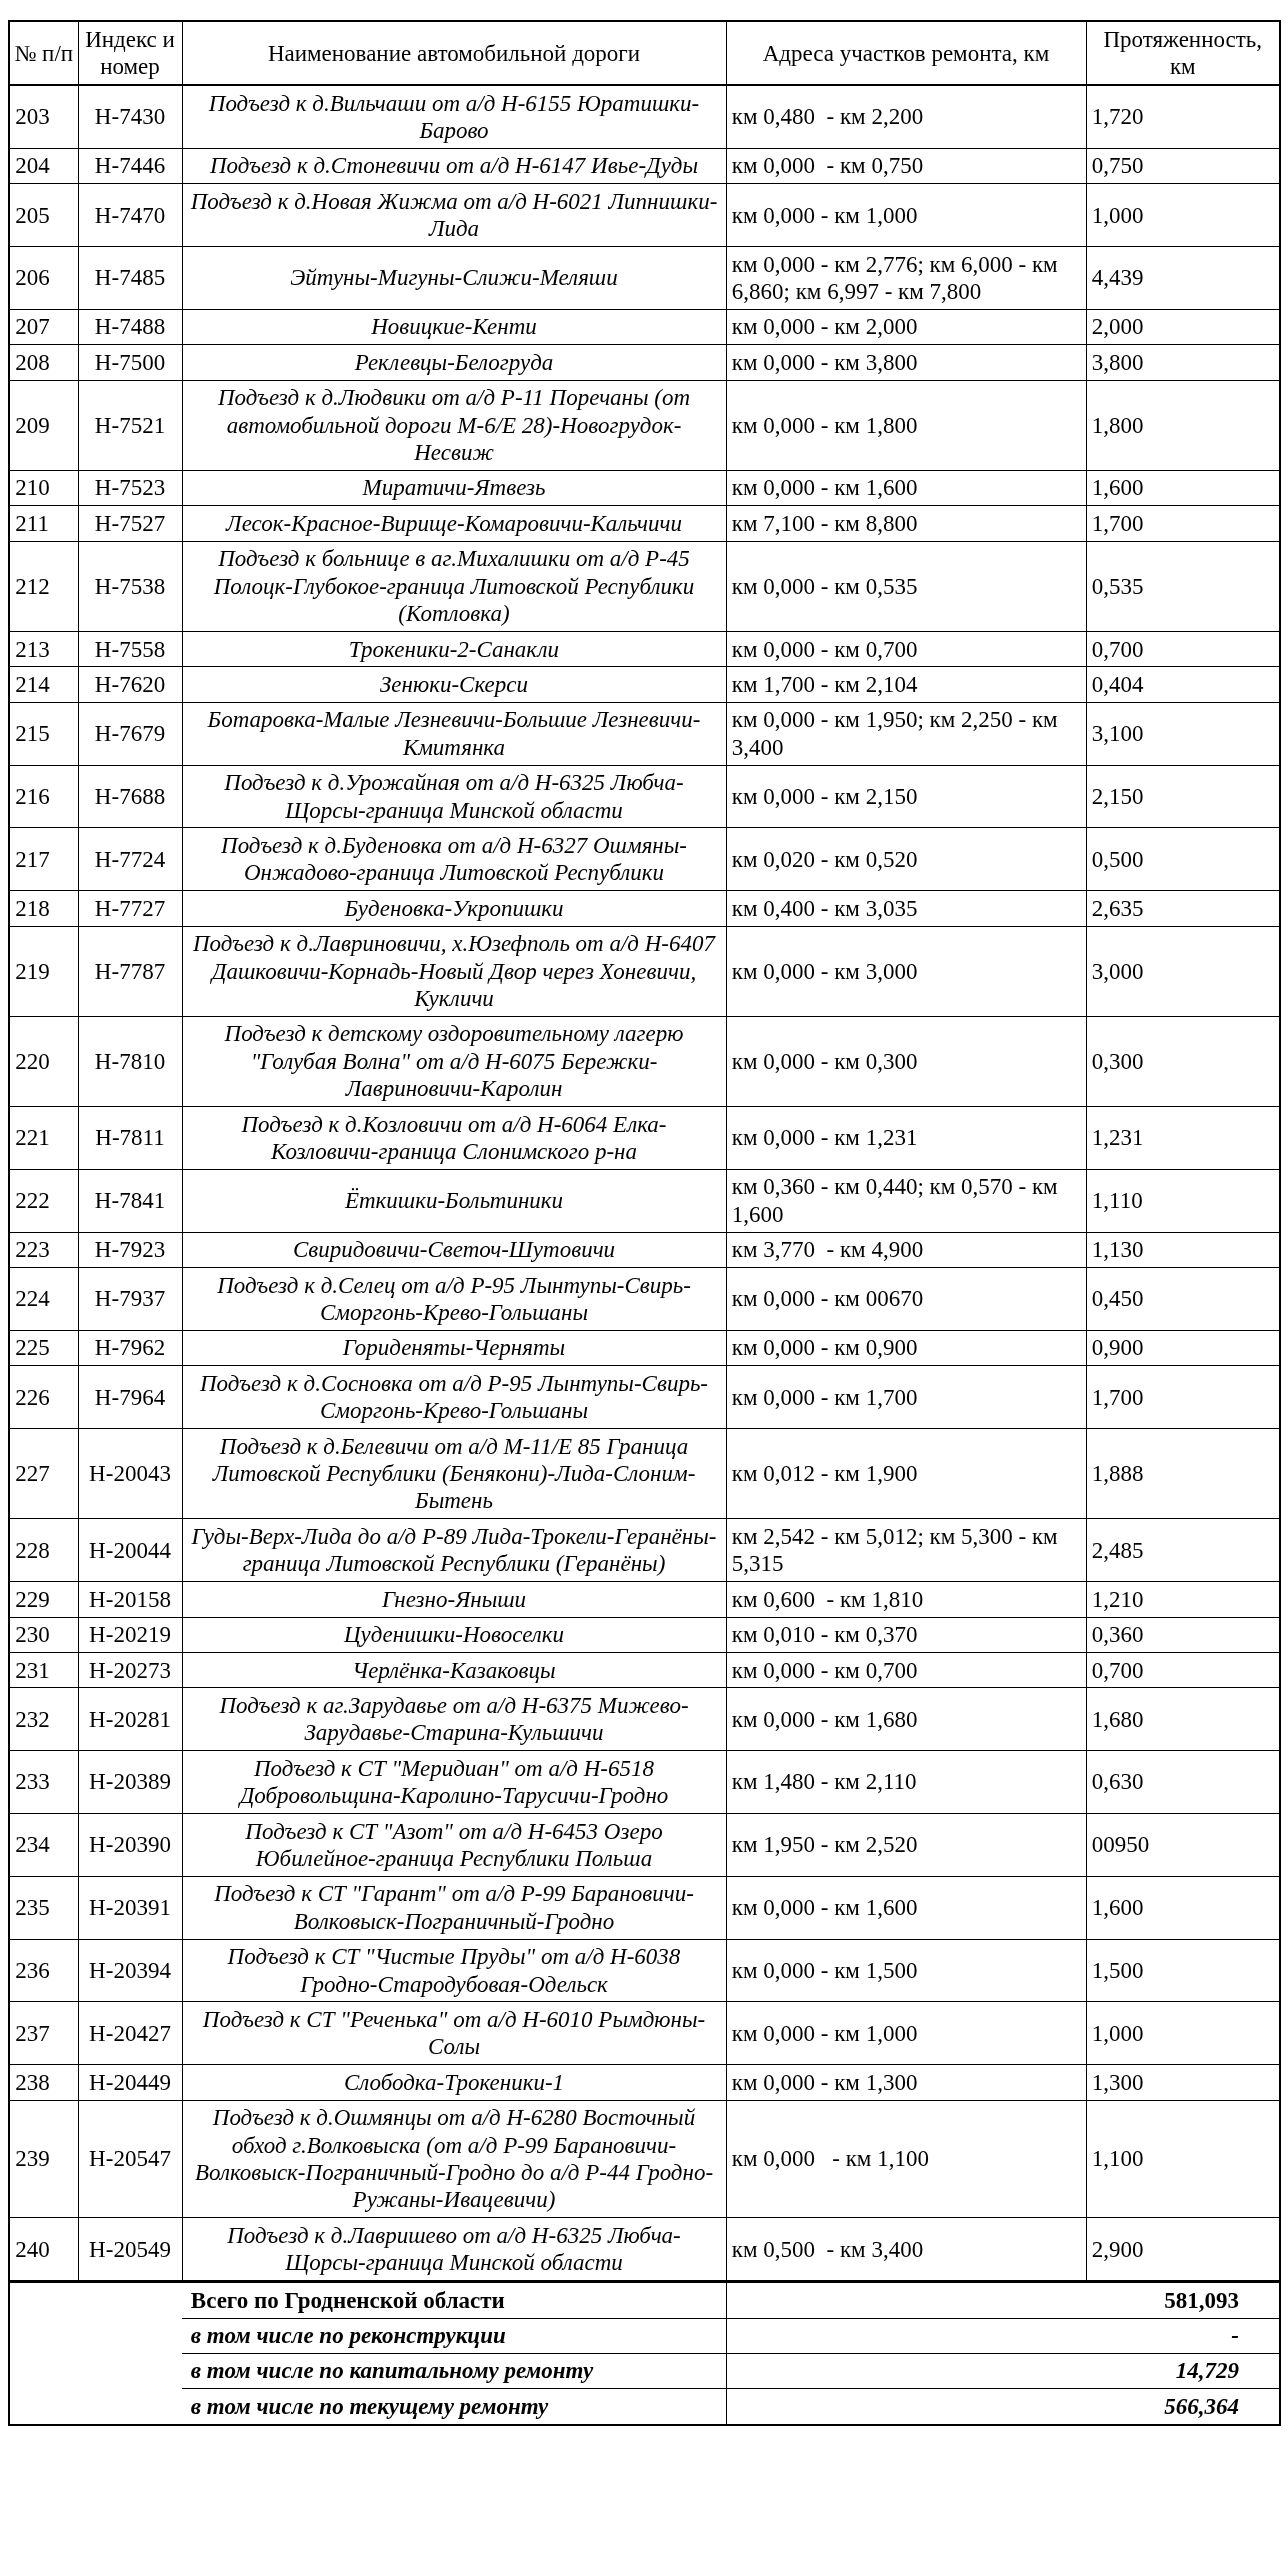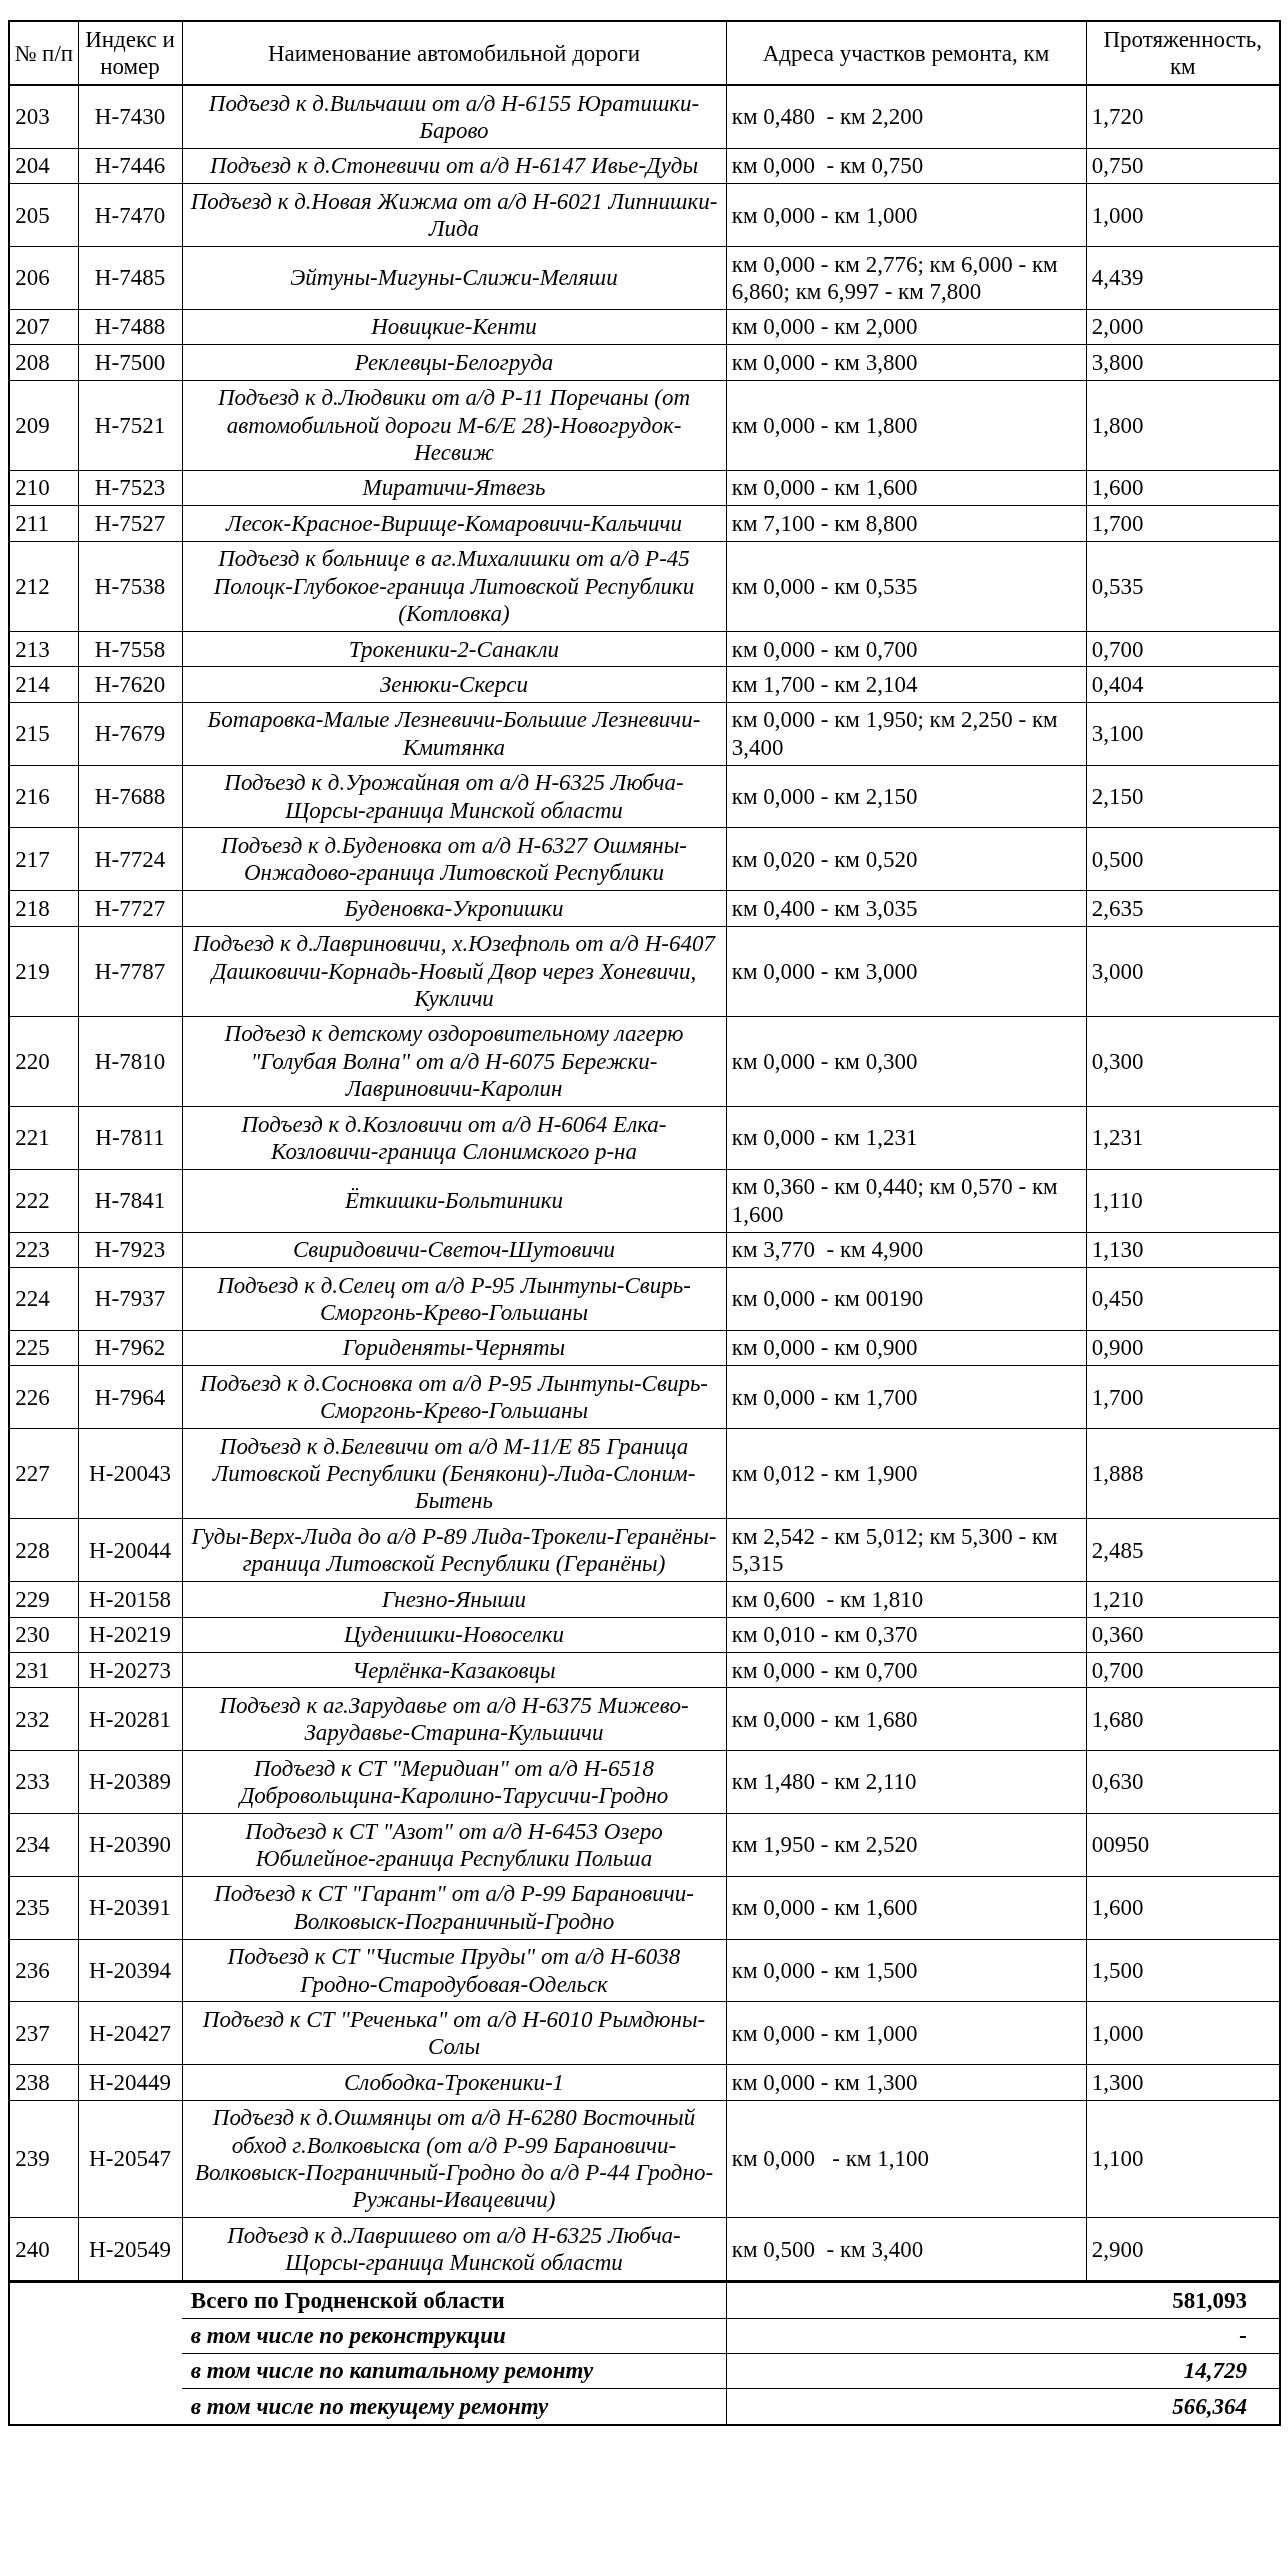--- a/index.html
+++ b/index.html
@@ -49,21 +49,21 @@
     border-bottom: none; 
   }
   td.sum-label {
     border-left: none;
     text-align: left;
     padding-left: 8.8px;
     font-weight: bold;
   }
   td.sum-value {
     text-align: right;
-    padding-right: 32px;
+    padding-right: 40px;
     font-weight: bold;
   }
   .style-bold-italic { font-style: italic; }
 </style>
 </head>
 <body>
 
 <table class="roads">
   <colgroup>
     <col style="width:69px">
@@ -247,21 +247,21 @@
     <td class="c-idx">Н-7923</td>
     <td class="c-name">Свиридовичи-Светоч-Шутовичи</td>
     <td class="c-addr">км 3,770  - км 4,900</td>
     <td class="c-len">1,130</td>
   </tr>
 
   <tr>
     <td class="c-num">224</td>
     <td class="c-idx">Н-7937</td>
     <td class="c-name">Подъезд к д.Селец от а/д Р-95 Лынтупы-Свирь-Сморгонь-Крево-Гольшаны</td>
-    <td class="c-addr">км 0,000 - км 00190</td>
+    <td class="c-addr">км 0,000 - км 00670</td>
     <td class="c-len">0,450</td>
   </tr>
 
   <tr>
     <td class="c-num">225</td>
     <td class="c-idx">Н-7962</td>
     <td class="c-name">Гориденяты-Черняты</td>
     <td class="c-addr">км 0,000 - км 0,900</td>
     <td class="c-len">0,900</td>
   </tr>

